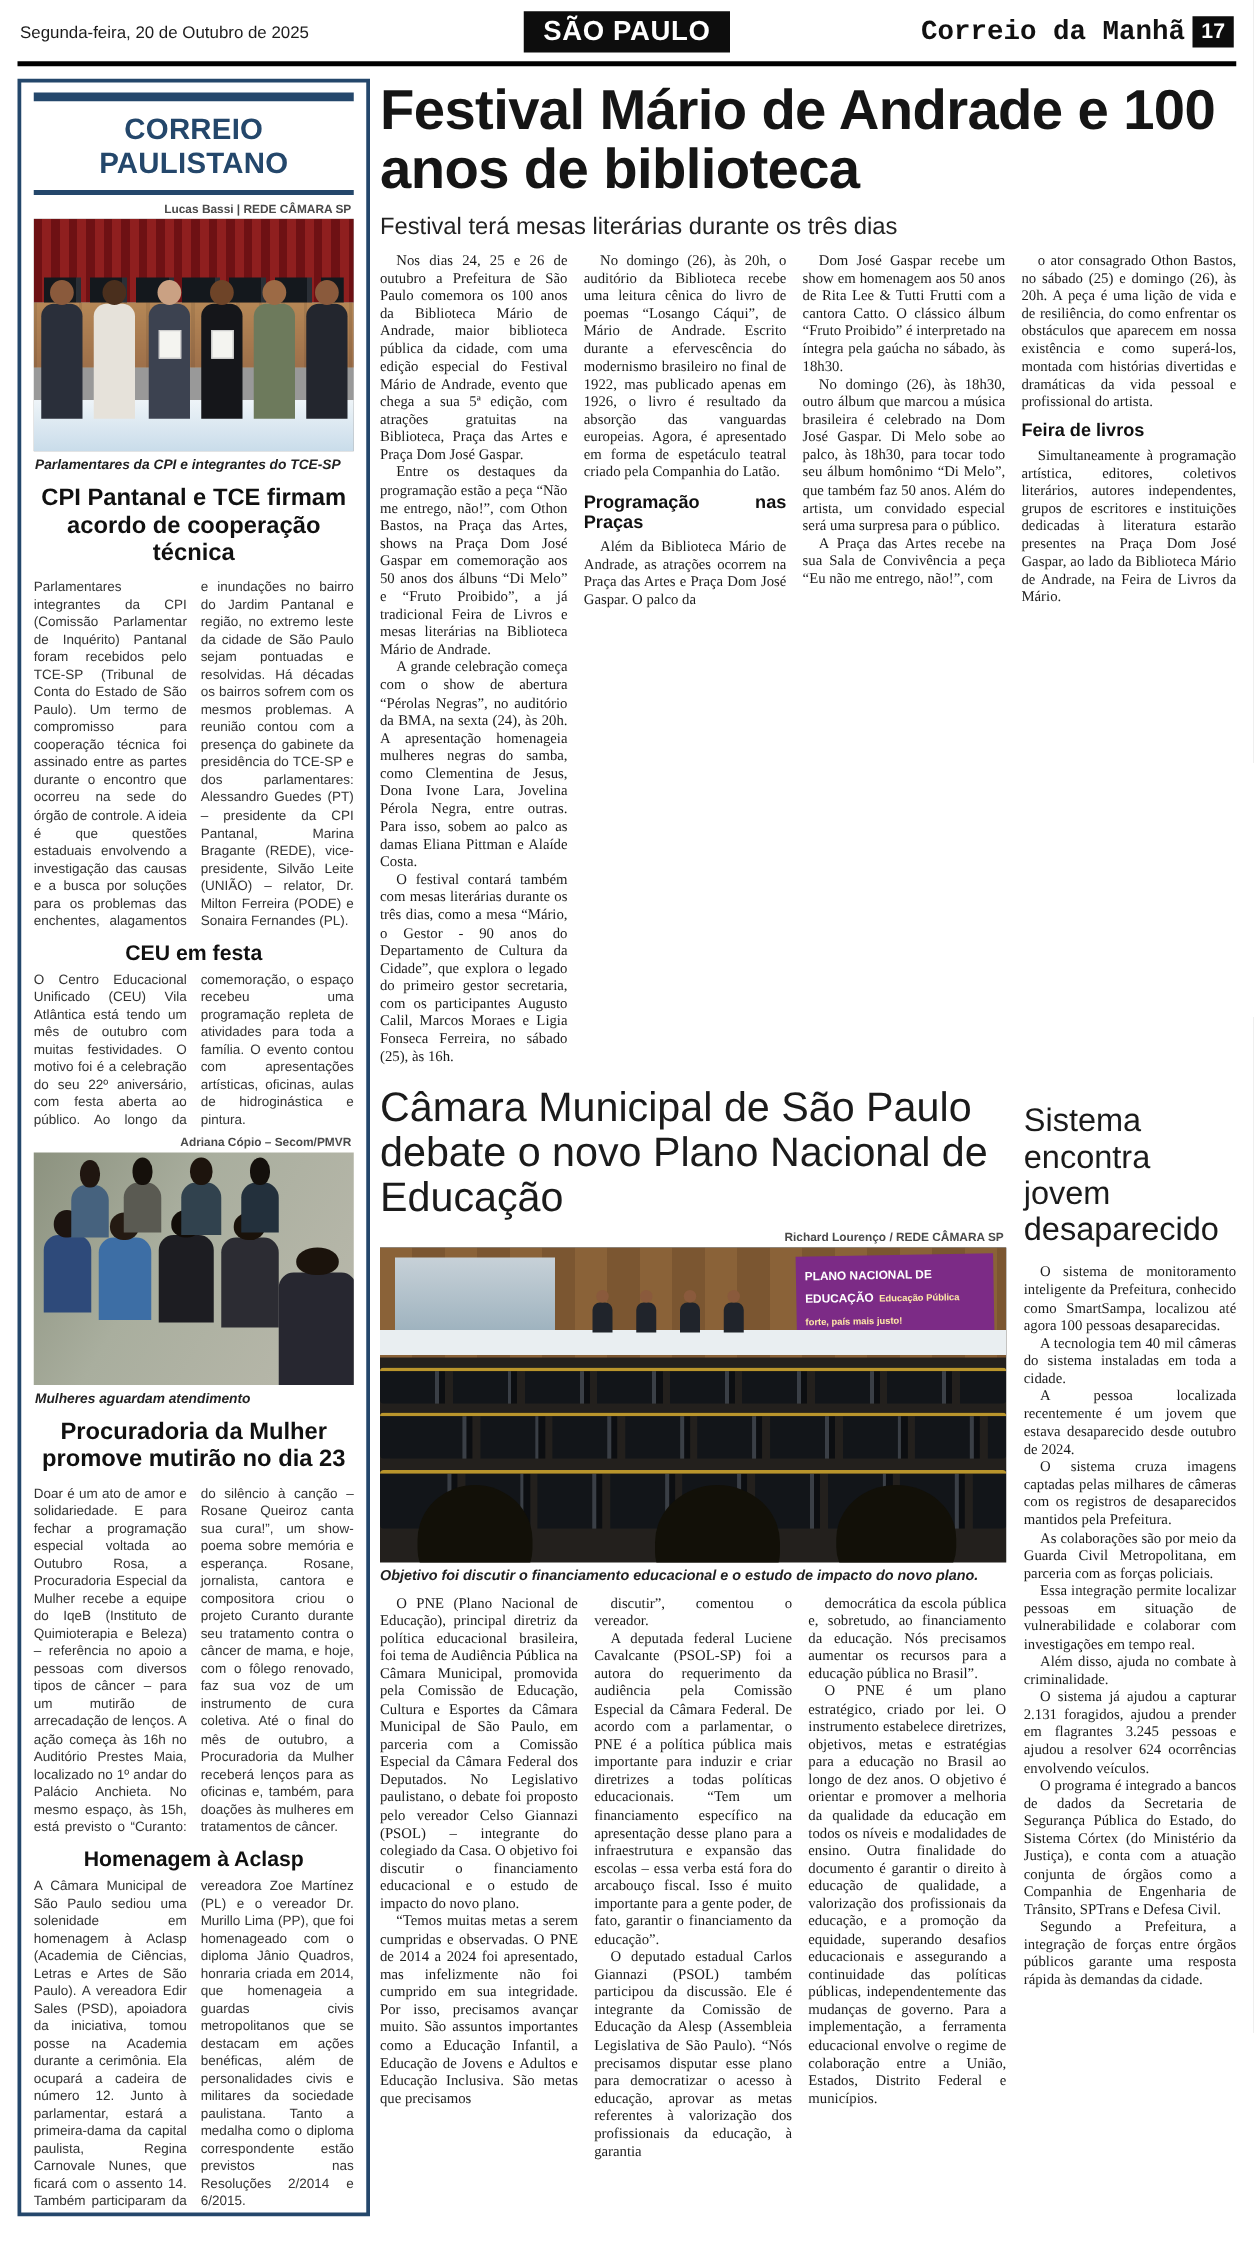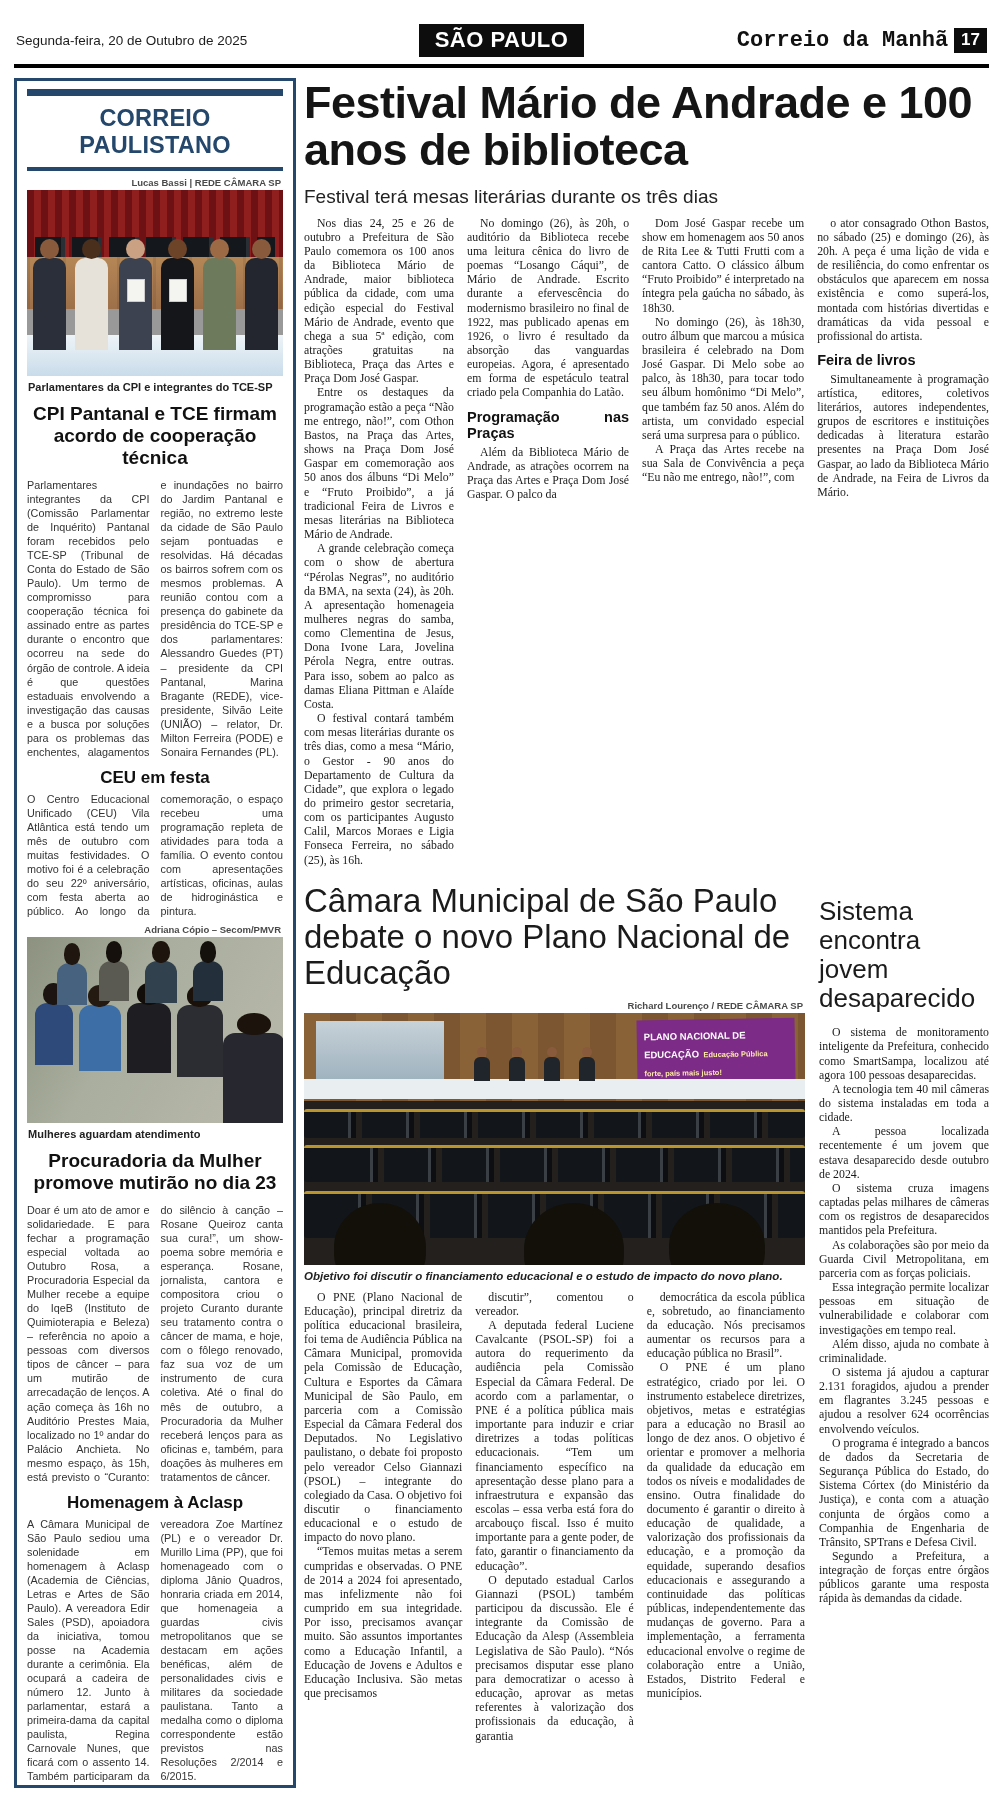--- a/index.html
+++ b/index.html
@@ -1,33 +1,33 @@
 <!DOCTYPE html>
 <html lang="pt-BR"><head>
 <meta charset="utf-8">
 <style>
   html,body{margin:0;padding:0;background:#d9d9d9;}
   .page{position:relative;width:1003px;height:1797px;background:#fff;overflow:hidden;
-        font-family:"Liberation Sans",sans-serif;color:#1a1a1a;box-sizing:border-box;padding:20px 14px;}
+        font-family:"Liberation Sans",sans-serif;color:#1a1a1a;box-sizing:border-box;padding:5px 14px;}
   
   .topbar{display:flex;align-items:center;padding:4px 2px 7px;border-bottom:4px solid #000;}
   .topbar .date{flex:1;font-size:13.5px;color:#1d1d1d;}
   .section-box{background:#0d0d0d;color:#fff;font-weight:700;font-size:22px;letter-spacing:.5px;padding:3px 16px 4px;}
   .topbar .right{flex:1;display:flex;justify-content:flex-end;align-items:center;gap:6px;}
   .masthead{font-family:Liberation Mono, monospace;font-weight:700;font-size:22px;color:#111;}
   .pagenum{background:#0d0d0d;color:#fff;font-weight:700;font-size:17px;padding:2px 7px 3px;}
   
   .content{display:flex;gap:8px;margin-top:10px;align-items:stretch;height:1710px;}
   
   .leftbox{width:282px;flex:none;border:3px solid #24476b;padding:8px 10px 6px;box-sizing:border-box;overflow:hidden;}
   .kicker{color:#24476b;font-weight:800;font-size:23.5px;text-align:center;letter-spacing:.2px;
           border-top:7px solid #24476b;border-bottom:4px solid #24476b;padding:9px 0 8px;margin-bottom:4px;}
   .credit{font-size:9.5px;font-weight:700;color:#4a4a4a;text-align:right;margin:6px 2px 2px;}
   .photo{position:relative;width:100%;overflow:hidden;background:#999;}
-  .cap{font-weight:600;font-size:11px;color:#222;margin:5px 1px 10px;}
+  .cap{font-style:italic;font-weight:600;font-size:11px;color:#222;margin:5px 1px 10px;}
   .lb-title{font-size:19px;font-weight:600;line-height:1.16;text-align:center;color:#111;margin:4px 2px 9px;}
   .lb-sub{font-size:17px;font-weight:700;text-align:center;color:#111;margin:9px 0 4px;}
   .lb-text{font-size:10.8px;line-height:1.3;color:#333;column-count:2;column-gap:11px;text-align:justify;margin-bottom:4px;}
   
   .main{flex:1;display:flex;flex-direction:column;min-width:0;}
   .fest-head{font-size:45px;font-weight:700;line-height:1.04;letter-spacing:-.5px;color:#151515;margin:2px 0 0;}
   .fest-sub{font-size:19px;font-weight:400;color:#222;margin:12px 0 4px;}
   .fest-grid{display:grid;grid-template-columns:150px 1fr 1fr 1.06fr;column-gap:13px;margin-top:4px;}
   .fg-col1{grid-column:1;grid-row:1 / span 2;}
   .fg-photo{grid-column:2 / span 3;grid-row:1;}

